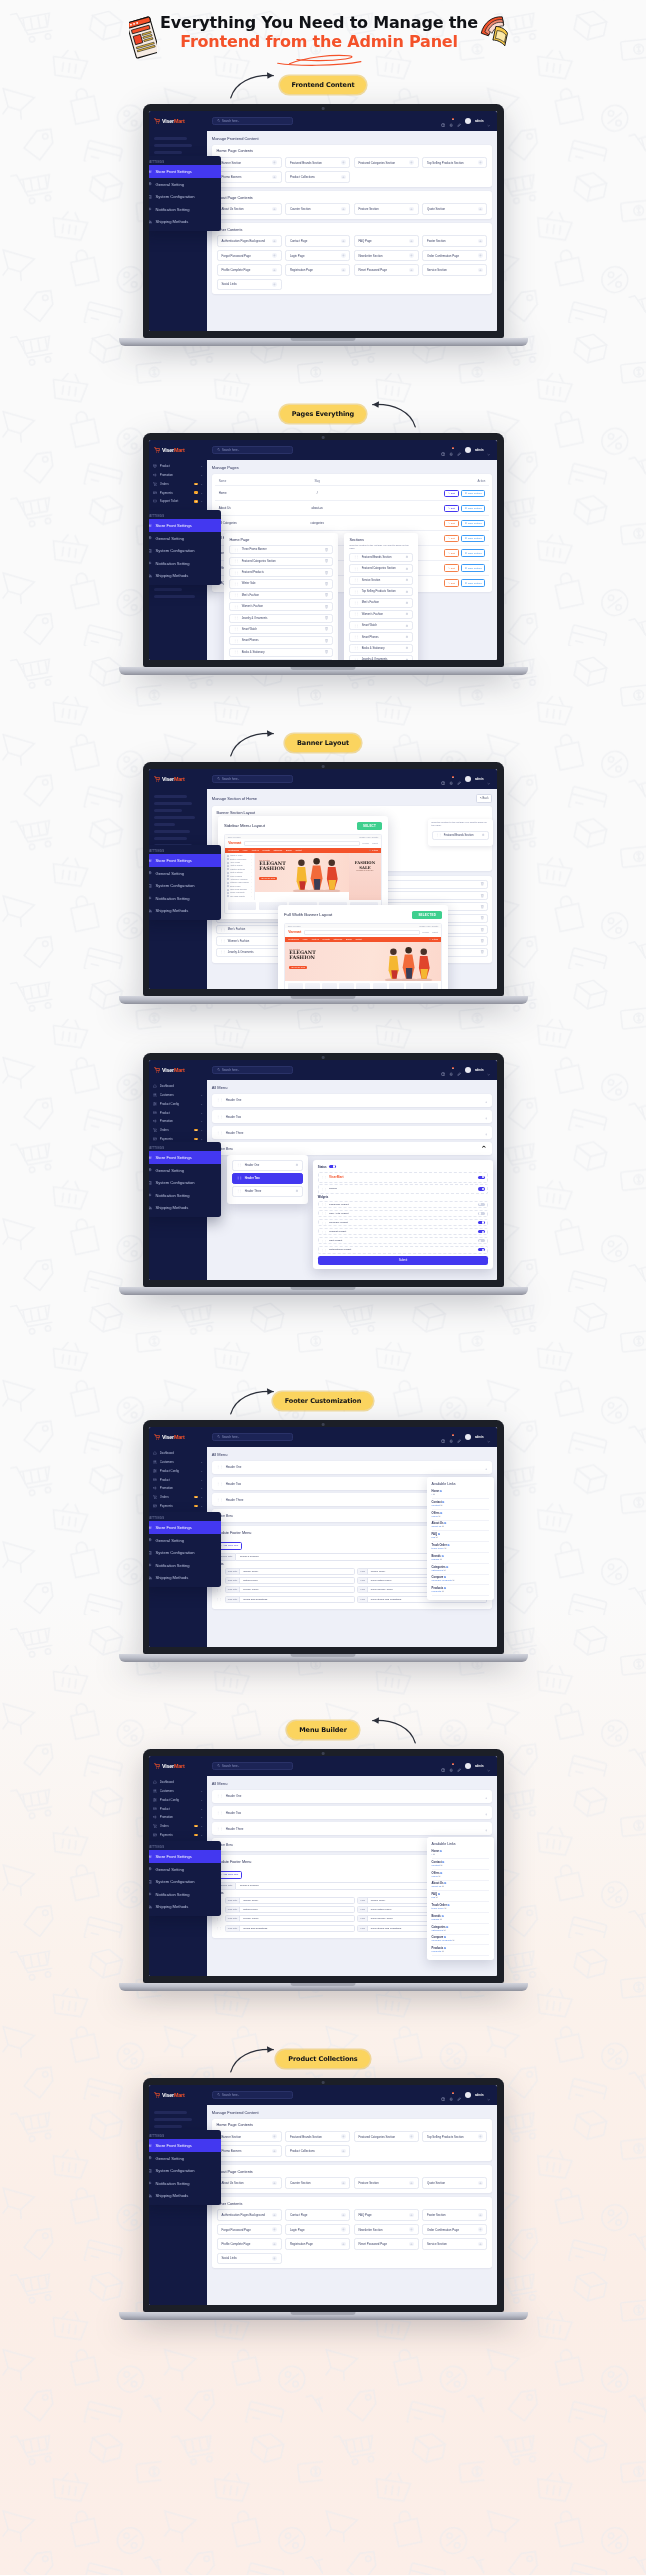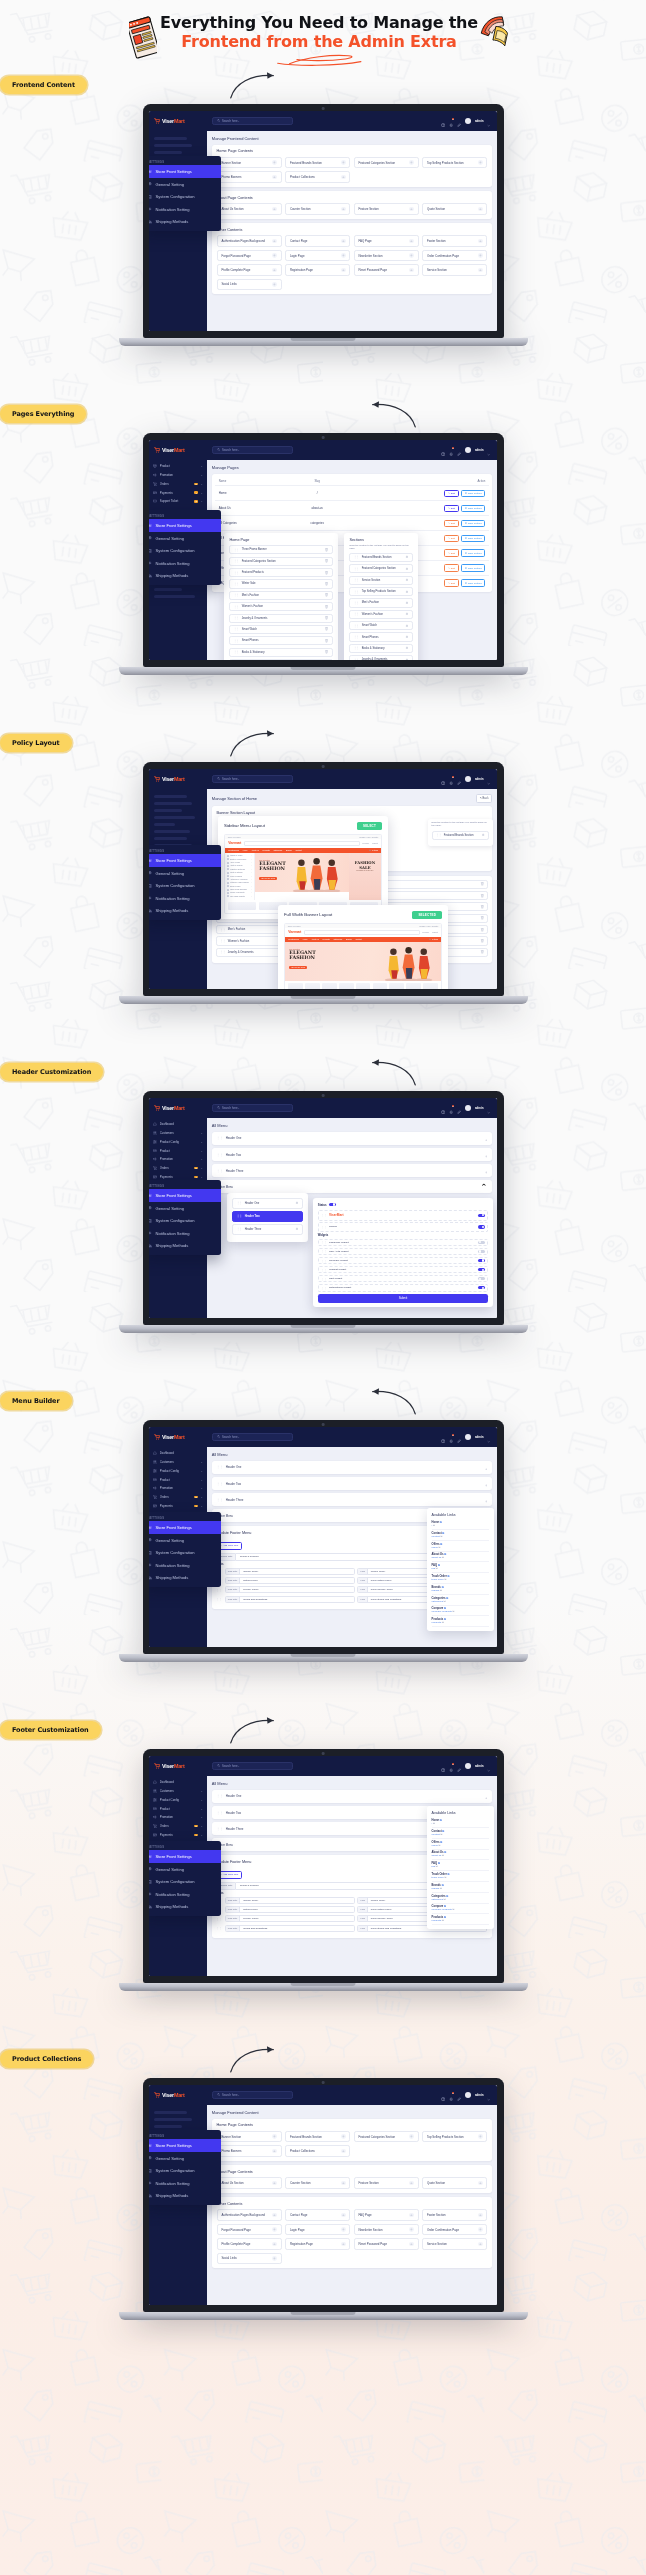--- a/index.html
+++ b/index.html
@@ -51,21 +51,21 @@
 
   
   .section {
     position: relative; z-index: 4;
     width: 646px;
     height: 329px;
   }
   .section .badge-row {
     position: relative;
     height: 38px;
-    display: flex; align-items: center; justify-content: flex-start;
+    display: flex; align-items: center; justify-content: center;
   }
   .badge {
     background: #fbd45f;
     color: #111317;
     font-family: "DejaVu Sans", sans-serif;
     font-weight: 700;
     font-size: 6.5px;
     letter-spacing: -0.1px;
     border-radius: 538px;
     padding: 4.8px 12px;
@@ -411,21 +411,21 @@
           <rect x="26" y="33" width="17" height="3" fill="#f7c948" stroke="#111" stroke-width="1"></rect>
           <rect x="26" y="39" width="17" height="3" fill="#f7c948" stroke="#111" stroke-width="1"></rect>
           <rect x="26" y="45" width="17" height="3" fill="#f7c948" stroke="#111" stroke-width="1"></rect>
           <rect x="9" y="54" width="34" height="3" fill="#f7c948" stroke="#111" stroke-width="1"></rect>
           <rect x="9" y="60" width="34" height="3" fill="#f7c948" stroke="#111" stroke-width="1"></rect>
         </g>
       </svg>
     </span>
 
     <div class="h-line1">Everything You Need to Manage the</div>
-    <div class="h-line2">Frontend from the Admin Extra</div>
+    <div class="h-line2">Frontend from the Admin Panel</div>
 
     <svg class="underline-swoosh" width="102" height="13" viewBox="0 0 190 24">
       <path d="M40 20C70 8 120 2 150 5c10 1 8 4-6 6-30 4-70 4-90 1" fill="none" stroke="#f4522a" stroke-width="2.2" stroke-linecap="round"></path>
       <path d="M18 19c30 5 110 6 155-3" fill="none" stroke="#f4522a" stroke-width="2.2" stroke-linecap="round"></path>
     </svg>
 
     <span class="deco-right">
       <svg width="31" height="36" viewBox="0 0 58 66">
         <g transform="rotate(12 29 33)">
           <path d="M6 44C6 24 20 8 38 6l6 14C30 22 20 32 20 46z" fill="#f4522a" stroke="#111" stroke-width="1.6"></path>
@@ -1132,21 +1132,21 @@
         <div class="base"></div>
       </div>
     </div>
   </div>
   <div class="section">
     <div class="badge-row">
       <span class="arrow left"><svg width="65" height="33" viewBox="0 0 120 62">
       <path d="M6 58C14 30 44 14 86 16" fill="none" stroke="#2b2f3a" stroke-width="2.4" stroke-linecap="round"></path>
       <path d="M86 16l-12-6 1 12z" fill="#2b2f3a"></path>
           </svg></span>
-      <span class="badge">Policy Layout</span>
+      <span class="badge">Banner Layout</span>
     </div>
     <div class="laptop-wrap">
       <div class="laptop">
         <div class="lid">
           <div class="screen">
               <div class="sidebar">
                 <div class="brand">
     <span class="brand-cart">
       <svg viewBox="0 0 14 13" width="6.5" height="6" fill="none" stroke="#f4522a" stroke-width="1.5" stroke-linecap="round">
         <path d="M1 1.4h2.2l2 6.4h6.4"></path>
@@ -1452,27 +1452,20 @@
         <span class="end">⚙</span>
                 </div>
     </div>
             </div>
         </div>
         <div class="base"></div>
       </div>
     </div>
   </div>
   <div class="section">
-    <div class="badge-row">
-      <span class="arrow right"><svg width="65" height="33" viewBox="0 0 120 62">
-      <path d="M114 58C106 30 76 14 34 16" fill="none" stroke="#2b2f3a" stroke-width="2.4" stroke-linecap="round"></path>
-      <path d="M34 16l12-6-1 12z" fill="#2b2f3a"></path>
-          </svg></span>
-      <span class="badge">Header Customization</span>
-    </div>
     <div class="laptop-wrap">
       <div class="laptop">
         <div class="lid">
           <div class="screen">
               <div class="sidebar">
                 <div class="brand">
     <span class="brand-cart">
       <svg viewBox="0 0 14 13" width="6.5" height="6" fill="none" stroke="#f4522a" stroke-width="1.5" stroke-linecap="round">
         <path d="M1 1.4h2.2l2 6.4h6.4"></path>
                       <path d="M3.7 3.4h8.6l-1.2 3.4"></path>
@@ -1756,25 +1749,25 @@
       <div class="primary-bar">Submit</div>
     </div>
             </div>
         </div>
         <div class="base"></div>
       </div>
     </div>
   </div>
   <div class="section">
     <div class="badge-row">
-      <span class="arrow right"><svg width="65" height="33" viewBox="0 0 120 62">
-      <path d="M114 58C106 30 76 14 34 16" fill="none" stroke="#2b2f3a" stroke-width="2.4" stroke-linecap="round"></path>
-      <path d="M34 16l12-6-1 12z" fill="#2b2f3a"></path>
+      <span class="arrow left"><svg width="65" height="33" viewBox="0 0 120 62">
+      <path d="M6 58C14 30 44 14 86 16" fill="none" stroke="#2b2f3a" stroke-width="2.4" stroke-linecap="round"></path>
+      <path d="M86 16l-12-6 1 12z" fill="#2b2f3a"></path>
           </svg></span>
-      <span class="badge">Menu Builder</span>
+      <span class="badge">Footer Customization</span>
     </div>
     <div class="laptop-wrap">
       <div class="laptop">
         <div class="lid">
           <div class="screen">
               <div class="sidebar">
                 <div class="brand">
     <span class="brand-cart">
       <svg viewBox="0 0 14 13" width="6.5" height="6" fill="none" stroke="#f4522a" stroke-width="1.5" stroke-linecap="round">
         <path d="M1 1.4h2.2l2 6.4h6.4"></path>
@@ -2032,21 +2025,21 @@
                   </svg>
       <span class="lbl">Notification Setting</span>
     </div>
     <div class="nav-item" style="padding:3.8px 5.4px;font-size:4.1px;gap:3.8px">
       <svg class="ic" viewBox="0 0 14 14" width="5.4" height="5.4" fill="none" stroke="#aeb6dd" stroke-width="1.2" stroke-linecap="round" stroke-linejoin="round">
                     <path d="M1 3h7v6H1zM8 5h3l2 2v2H8zM3.5 11a1 1 0 1 0 0-.01M10.5 11a1 1 0 1 0 0-.01"></path>
                   </svg>
       <span class="lbl">Shipping Methods</span>
     </div>
     </div>
-    <div style="position:absolute;right:3.2px;top:81px;width:67px;z-index:7;background:#fff;border-radius:2.7px;padding:4.3px 4.8px;box-shadow:0 3.2px 12px rgba(25,30,70,.16);max-height:135px;overflow:hidden">
+    <div style="position:absolute;right:3.2px;top:50px;width:67px;z-index:7;background:#fff;border-radius:2.7px;padding:4.3px 4.8px;box-shadow:0 3.2px 12px rgba(25,30,70,.16);max-height:135px;overflow:hidden">
       <div class="avail-title">Available Links</div>
       <div class="avail-item">
       <div class="avail-name">Home <span style="color:#4a7fe8">⧉</span></div>
       <div class="avail-slug">/ <span style="color:#9aa1bb">⧉</span></div>
                 </div>
                 <div class="avail-item">
       <div class="avail-name">Contact <span style="color:#4a7fe8">⧉</span></div>
       <div class="avail-slug">contact <span style="color:#9aa1bb">⧉</span></div>
                 </div>
                 <div class="avail-item">
@@ -2083,25 +2076,25 @@
                 </div>
     </div>
             </div>
         </div>
         <div class="base"></div>
       </div>
     </div>
   </div>
   <div class="section">
     <div class="badge-row">
-      <span class="arrow left"><svg width="65" height="33" viewBox="0 0 120 62">
-      <path d="M6 58C14 30 44 14 86 16" fill="none" stroke="#2b2f3a" stroke-width="2.4" stroke-linecap="round"></path>
-      <path d="M86 16l-12-6 1 12z" fill="#2b2f3a"></path>
+      <span class="arrow right"><svg width="65" height="33" viewBox="0 0 120 62">
+      <path d="M114 58C106 30 76 14 34 16" fill="none" stroke="#2b2f3a" stroke-width="2.4" stroke-linecap="round"></path>
+      <path d="M34 16l12-6-1 12z" fill="#2b2f3a"></path>
           </svg></span>
-      <span class="badge">Footer Customization</span>
+      <span class="badge">Menu Builder</span>
     </div>
     <div class="laptop-wrap">
       <div class="laptop">
         <div class="lid">
           <div class="screen">
               <div class="sidebar">
                 <div class="brand">
     <span class="brand-cart">
       <svg viewBox="0 0 14 13" width="6.5" height="6" fill="none" stroke="#f4522a" stroke-width="1.5" stroke-linecap="round">
         <path d="M1 1.4h2.2l2 6.4h6.4"></path>
@@ -2359,21 +2352,21 @@
                   </svg>
       <span class="lbl">Notification Setting</span>
     </div>
     <div class="nav-item" style="padding:3.8px 5.4px;font-size:4.1px;gap:3.8px">
       <svg class="ic" viewBox="0 0 14 14" width="5.4" height="5.4" fill="none" stroke="#aeb6dd" stroke-width="1.2" stroke-linecap="round" stroke-linejoin="round">
                     <path d="M1 3h7v6H1zM8 5h3l2 2v2H8zM3.5 11a1 1 0 1 0 0-.01M10.5 11a1 1 0 1 0 0-.01"></path>
                   </svg>
       <span class="lbl">Shipping Methods</span>
     </div>
     </div>
-    <div style="position:absolute;right:3.2px;top:50px;width:67px;z-index:7;background:#fff;border-radius:2.7px;padding:4.3px 4.8px;box-shadow:0 3.2px 12px rgba(25,30,70,.16);max-height:135px;overflow:hidden">
+    <div style="position:absolute;right:3.2px;top:81px;width:67px;z-index:7;background:#fff;border-radius:2.7px;padding:4.3px 4.8px;box-shadow:0 3.2px 12px rgba(25,30,70,.16);max-height:135px;overflow:hidden">
       <div class="avail-title">Available Links</div>
       <div class="avail-item">
       <div class="avail-name">Home <span style="color:#4a7fe8">⧉</span></div>
       <div class="avail-slug">/ <span style="color:#9aa1bb">⧉</span></div>
                 </div>
                 <div class="avail-item">
       <div class="avail-name">Contact <span style="color:#4a7fe8">⧉</span></div>
       <div class="avail-slug">contact <span style="color:#9aa1bb">⧉</span></div>
                 </div>
                 <div class="avail-item">

